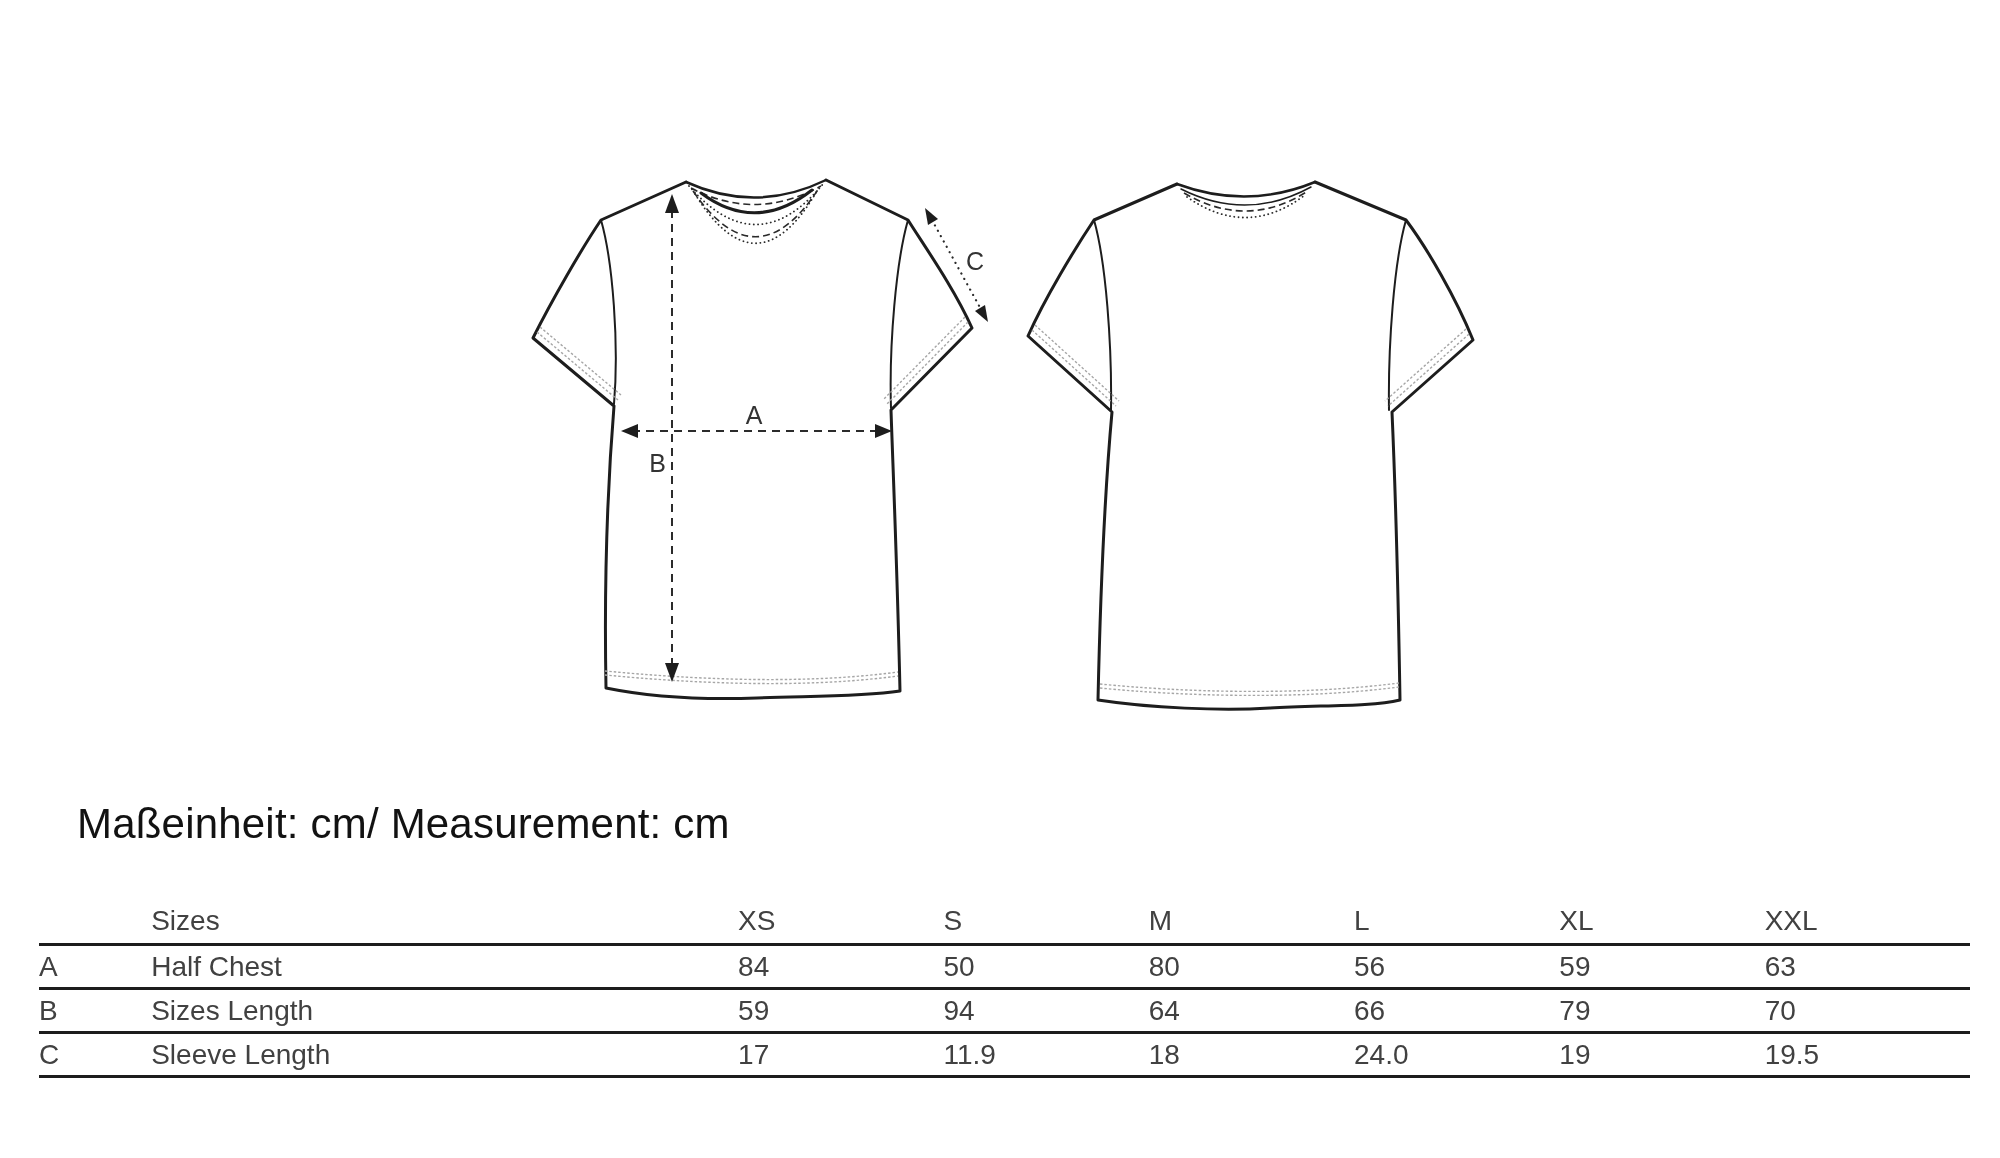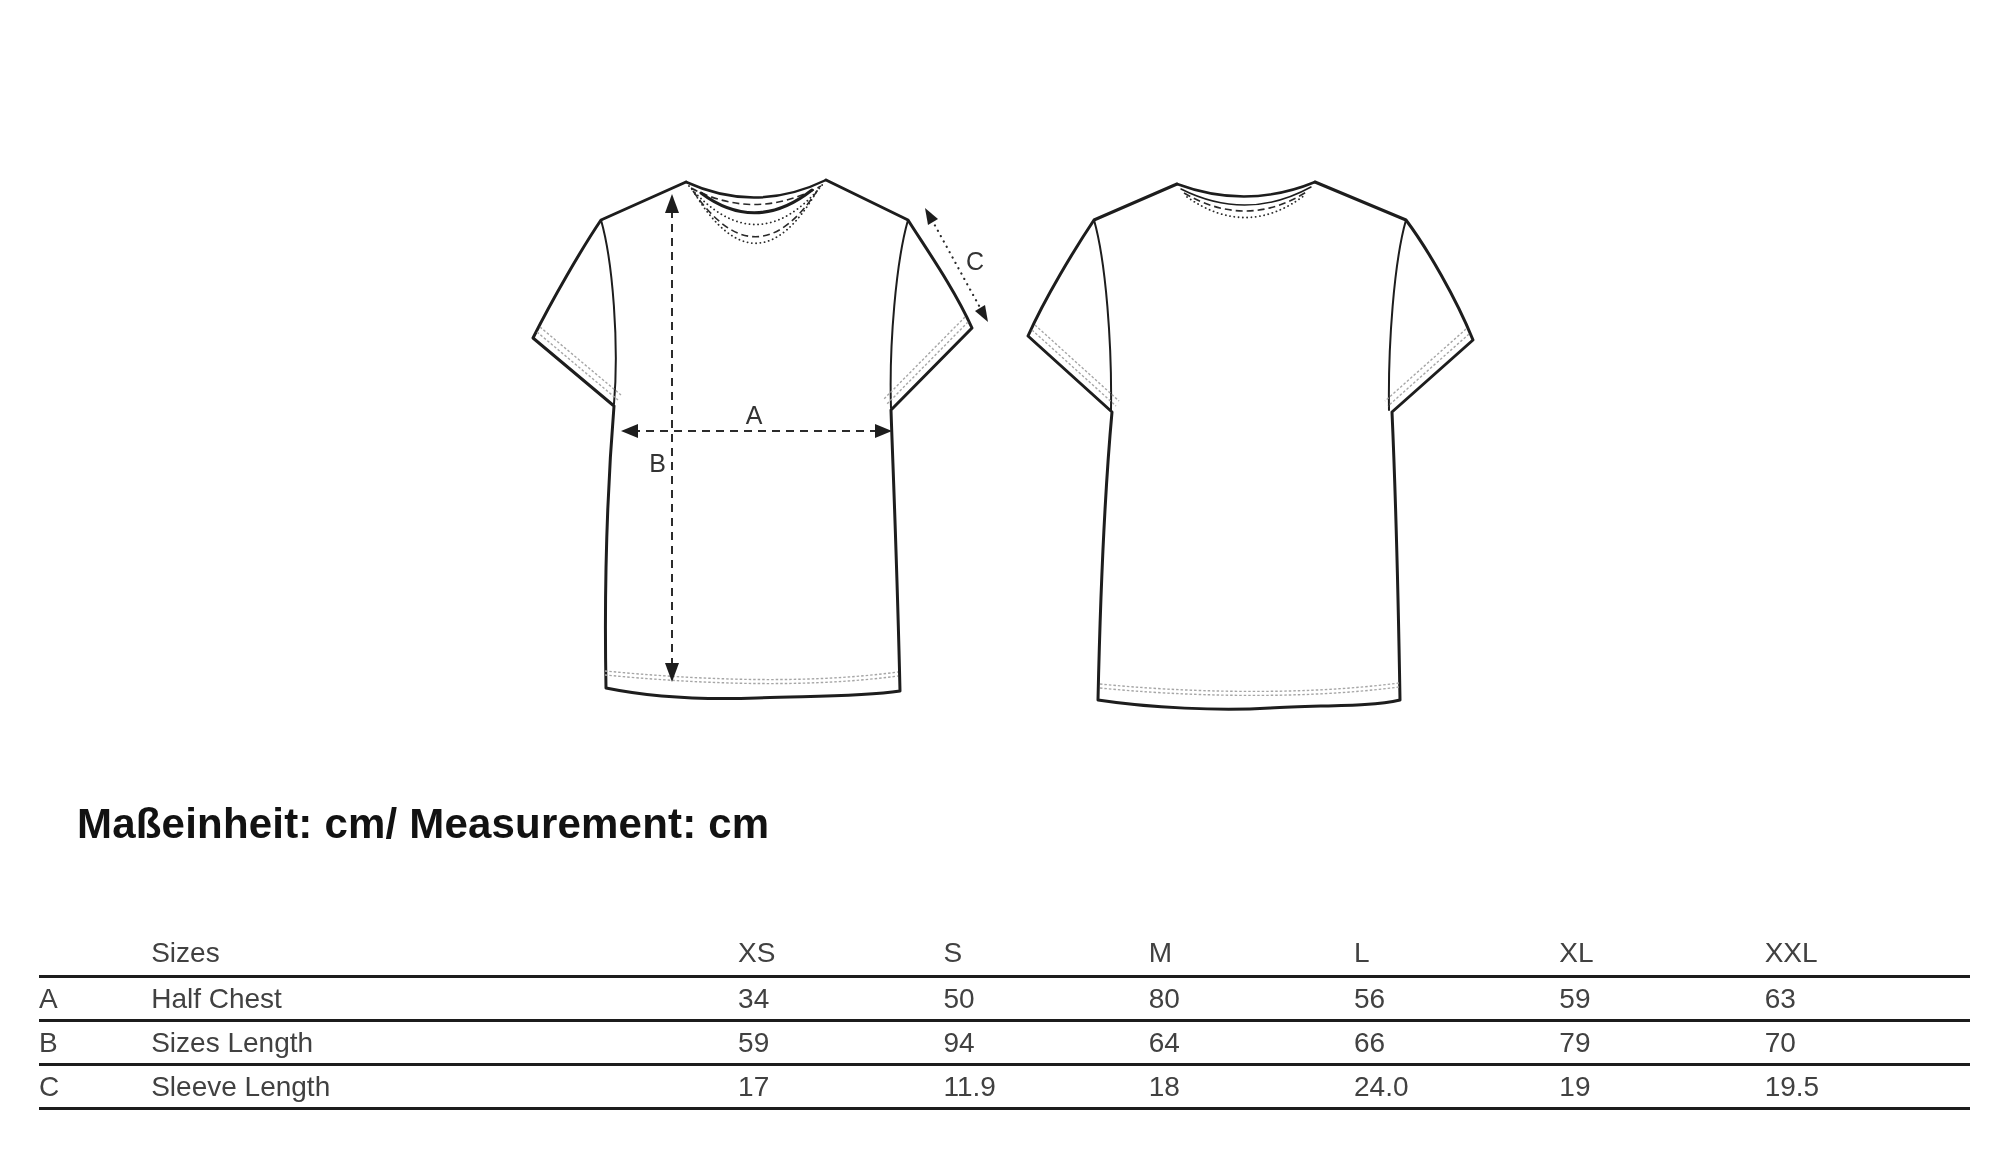--- a/index.html
+++ b/index.html
@@ -9,34 +9,33 @@
     position: relative;
     overflow: hidden;
     font-family: "Liberation Sans", sans-serif;
   }
   .canvas { position: absolute; inset: 0; }
   svg.diagram { position: absolute; left: 0; top: 0; }
   .heading {
     position: absolute;
     left: 77px; top: 800px;
     font-size: 42px;
-    font-weight: 700;
+    font-weight: 400;
     color: #121212;
     letter-spacing: 0.2px;
     white-space: nowrap;
   }
   table.size-table {
     position: absolute;
     left: 39px; top: 899px;
     width: 1931px;
     border-collapse: collapse;
     table-layout: fixed;
     font-size: 28px;
     color: #414141;
-    margin-top: 32px;
   }
   table.size-table th, table.size-table td {
     padding: 0;
     font-weight: 400;
     vertical-align: middle;
     white-space: nowrap;
   }
   table.size-table thead th { height: 44px; border-bottom: 3px solid #1c1c1c; }
   table.size-table tbody td { height: 41px; border-bottom: 3px solid #1c1c1c; }
   .col-letter { width: 112px; }
@@ -180,21 +179,21 @@
         <th class="cell-center">M</th>
         <th class="cell-center">L</th>
         <th class="cell-center">XL</th>
         <th class="cell-center">XXL</th>
       </tr>
     </thead>
     <tbody>
       <tr>
         <td class="cell-left">A</td>
         <td class="cell-name">Half Chest</td>
-        <td class="cell-center">34</td>
+        <td class="cell-center">84</td>
         <td class="cell-center">50</td>
         <td class="cell-center">80</td>
         <td class="cell-center">56</td>
         <td class="cell-center">59</td>
         <td class="cell-center">63</td>
       </tr>
       <tr>
         <td class="cell-left">B</td>
         <td class="cell-name">Sizes Length</td>
         <td class="cell-center">59</td>

